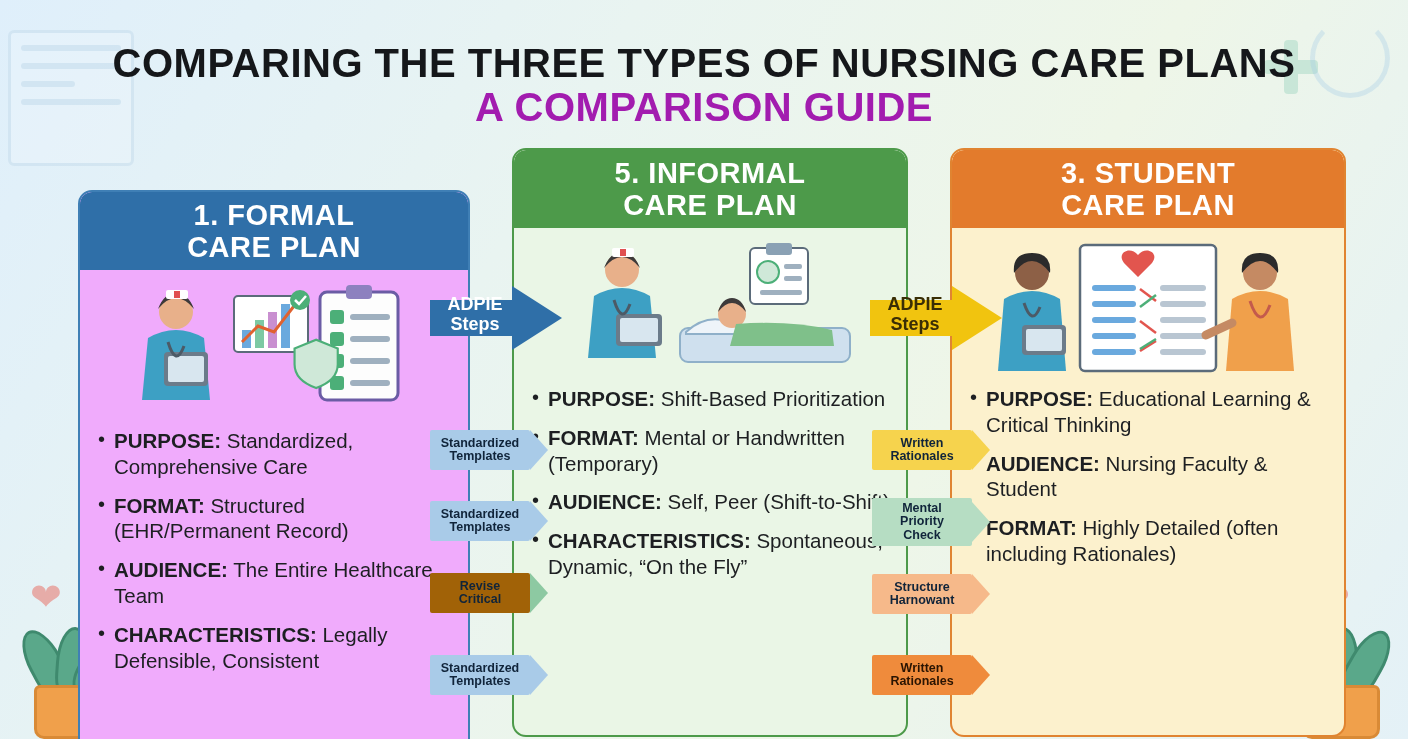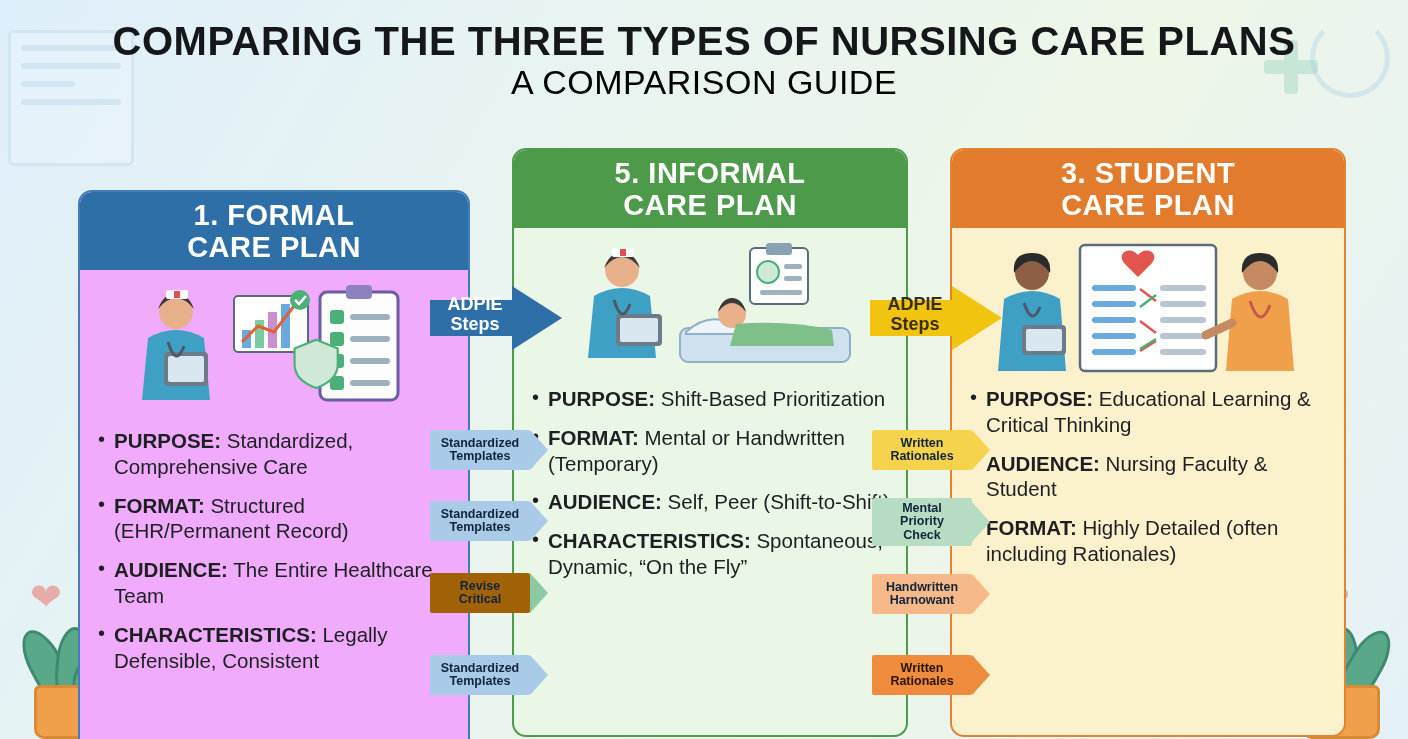--- a/index.html
+++ b/index.html
@@ -23,23 +23,23 @@
   .deco-heart.l{left:30px;bottom:120px;}
   .deco-heart.r{right:58px;bottom:118px;}
   .plant{position:absolute;bottom:0;width:120px;height:150px;}
   .plant.l{left:10px;}
   .plant.r{right:10px;}
   .pot{position:absolute;bottom:0;left:24px;width:72px;height:48px;background:#f0a04b;border-radius:6px 6px 10px 10px;border:3px solid #d98a36;}
   .leaf{position:absolute;bottom:40px;width:28px;height:66px;background:#5aa88a;border-radius:60% 60% 40% 40%;border:3px solid #3f8a6e;}
   .leaf.a{left:18px;transform:rotate(-28deg);} .leaf.b{left:46px;transform:rotate(4deg);} .leaf.c{left:72px;transform:rotate(30deg);}
 
   
-  .title-wrap{position:absolute;left:0;right:0;top:20px;text-align:center;}
+  .title-wrap{position:absolute;left:0;right:0;top:42px;text-align:center;}
   .title-1{font-size:40px;font-weight:bold;letter-spacing:.5px;color:#15171a;line-height:1.08;}
-  .title-2{font-size:34px;font-weight:normal;letter-spacing:.5px;color:#000000;line-height:1.12;}
+  .title-2{font-size:40px;font-weight:bold;letter-spacing:.5px;color:#a21caf;line-height:1.12;}
 
   
   .col{position:absolute;top:148px;border-radius:14px;border:2px solid;overflow:hidden;}
   .col-head{height:78px;display:flex;align-items:center;justify-content:center;text-align:center;color:#fff;font-size:29px;font-weight:bold;line-height:1.12;letter-spacing:.5px;border-radius:12px 12px 0 0;padding:0 8px;}
   .col-body{padding:6px 14px 0 14px;}
 
   #col1{left:78px;width:388px;height:585px;background:#f0abfc;border-color:#3f7fb5;margin-top:42px;}
   #col1 .col-head{background:#2f6fa8;}
   #col2{left:512px;width:392px;height:585px;background:#eaf6e6;border-color:#4d9a4a;}
   #col2 .col-head{background:#4d9a4a;}
@@ -311,21 +311,21 @@
 <div class="chip c-mint" style="left:872px;top:498px;height:48px;">
   <div>
       <div>Mental</div>
       <div>Priority</div>
       <div>Check</div>
     </div>
   <span class="tip" style="top:4px;"></span>
 </div>
 <div class="chip c-peach" style="left:872px;top:574px;">
   <div>
-      <div>Handwritten</div>
+      <div>Structure</div>
       <div>Harnowant</div>
     </div>
   <span class="tip"></span>
 </div>
 <div class="chip c-orange" style="left:872px;top:655px;">
   <div>
       <div>Written</div>
       <div>Rationales</div>
     </div>
   <span class="tip"></span>

